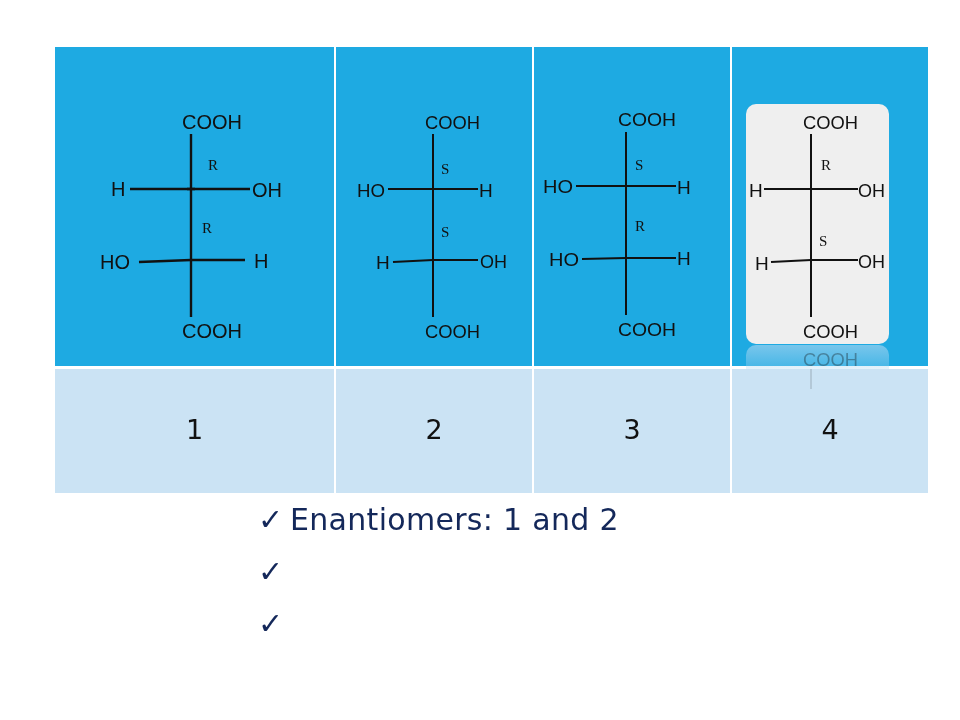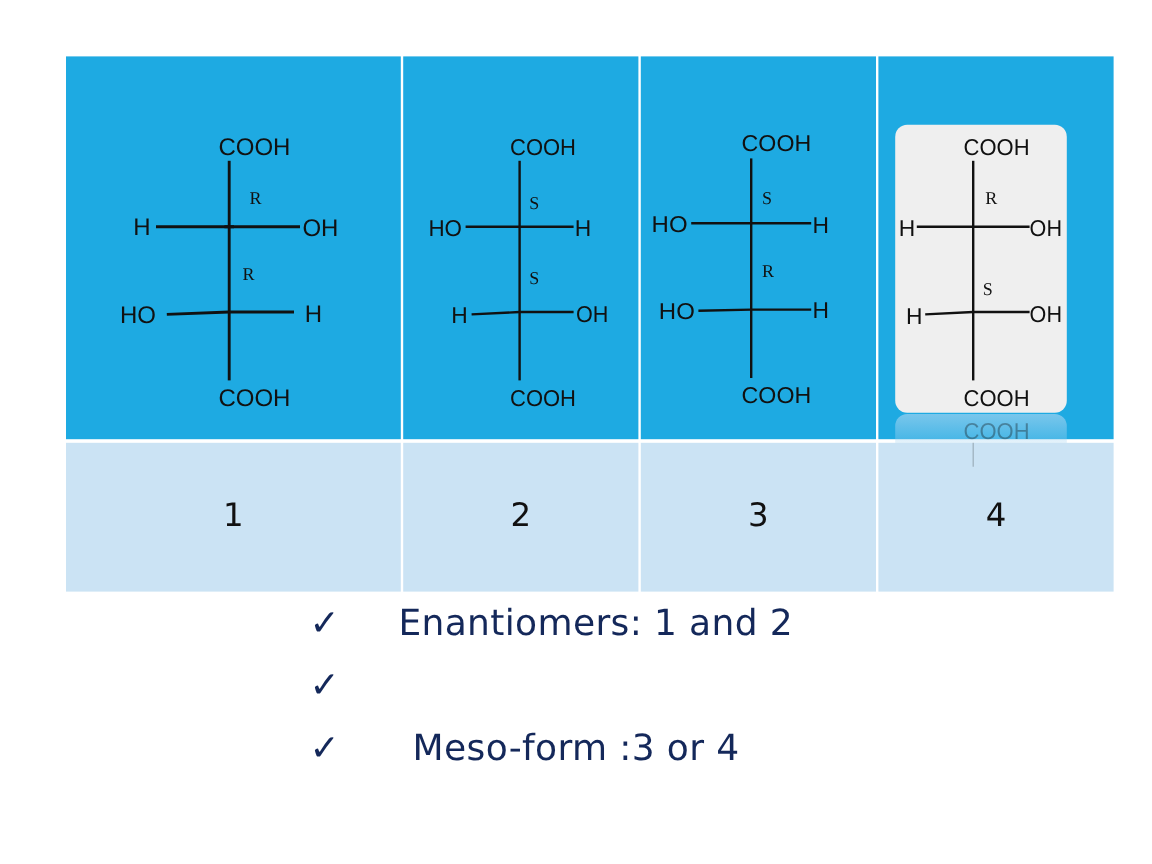--- a/index.html
+++ b/index.html
@@ -31,21 +31,21 @@
     background: linear-gradient(to bottom, rgba(160,210,240,0.7), rgba(203,227,244,0));
     border-radius: 10px 10px 0 0;
   }
   .bullets {
     position: absolute; left: 258px; top: 502px;
     color: #14285a; font-family: "DejaVu Sans", sans-serif;
   }
   .bullet { display: flex; align-items: baseline; height: 52px; font-size: 30px; letter-spacing: 0.3px; }
   .bullet .chk { font-size: 30px; display: inline-block; width: 34px; }
   .bullet.first .chk { width: 32px; }
-  .bullet .txt { white-space: pre; margin-left: 42px; }
+  .bullet .txt { white-space: pre; }
 </style>
 </head>
 <body>
 
 <div class="table">
 
   <div class="hdr-cell" style="left:0;width:279px;"></div>
   <div class="hdr-cell" style="left:281px;width:196px;"></div>
   <div class="hdr-cell" style="left:479px;width:196px;"></div>
   <div class="hdr-cell" style="left:677px;width:196px;"></div>
@@ -145,15 +145,14 @@
 <div class="bullets">
   <div class="bullet first">
     <span class="chk">✓</span>
     <span class="txt">Enantiomers: 1 and 2</span>
   </div>
   <div class="bullet">
     <span class="chk">✓</span>
   </div>
   <div class="bullet">
     <span class="chk">✓</span>
-    <span class="txt"> Meso-form :3 or 4</span>
   </div>
 </div>
 
 </body></html>

